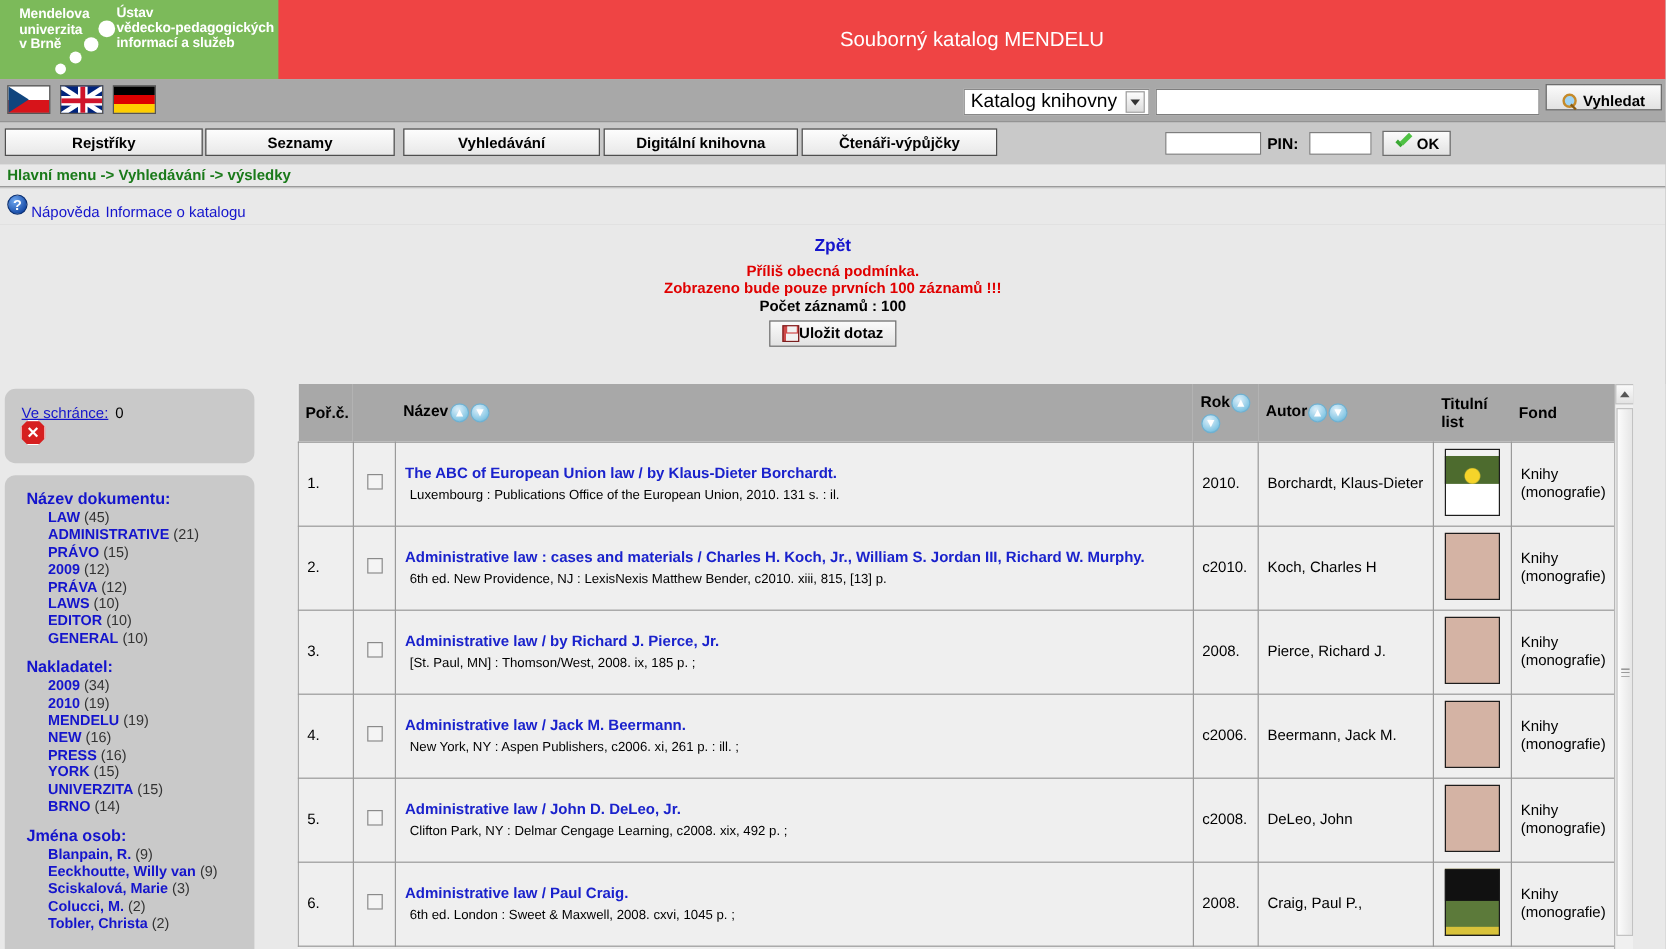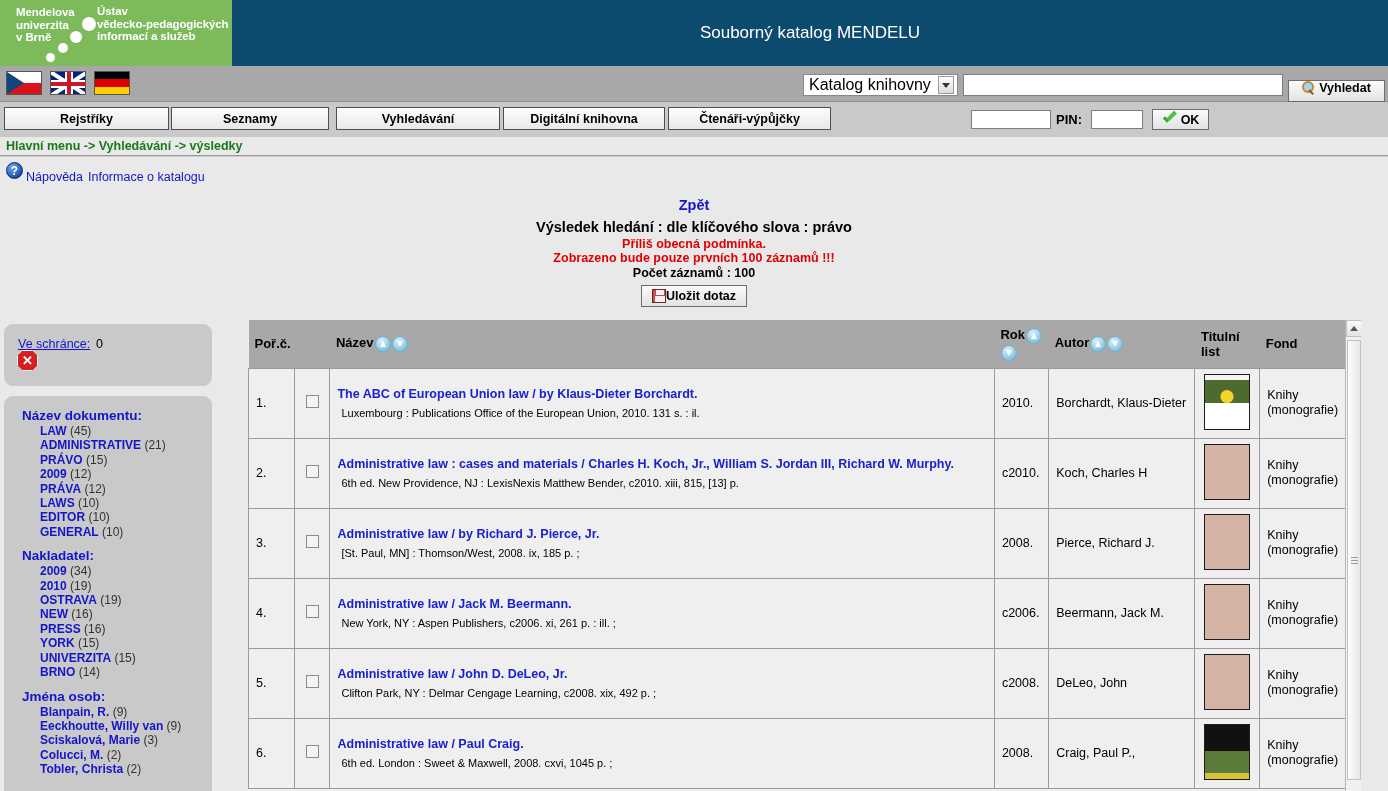--- a/index.html
+++ b/index.html
@@ -8,21 +8,21 @@
     width: 1388px; height: 791px;
     overflow: hidden;
     background: #c0c0c0;
     font-family: "Liberation Sans", sans-serif;
   }
   #page { position: relative; width: 1388px; height: 791px; background: #c9c9c9; }
 
   
   .banner {
     position: absolute; left: 0; top: 0; width: 1388px; height: 66px;
-    background: #0c4a6e;
+    background: #ef4444;
   }
   .banner-left { position: absolute; left: 0; top: 0; width: 232px; height: 66px; background: #7cba5a; }
   .logo-wrap { position: absolute; left: 10px; top: 3px; width: 224px; height: 60px; }
   .logo-text-a {
     position: absolute; left: 6px; top: 3px;
     font-size: 11.5px; font-weight: bold; line-height: 12.6px; color: #ffffff;
     letter-spacing: -0.1px;
   }
   .logo-text-b {
     position: absolute; left: 87px; top: 2px;
@@ -92,24 +92,24 @@
   .sel-arrow i {
     width: 0; height: 0; border-left: 4px solid transparent; border-right: 4px solid transparent;
     border-top: 5px solid #333; display: block;
   }
   .search-input {
     position: absolute; left: 963px; top: 74px; width: 320px; height: 22px;
     border: 1px solid #7e7e7e; background: #fff; font-size: 12px; padding: 0 4px;
     font-family: "Liberation Sans", sans-serif;
   }
   .btn-vyhledat {
-    position: absolute; left: 1288px; top: 80px; width: 97px; height: 22px;
+    position: absolute; left: 1288px; top: 70px; width: 97px; height: 22px;
     background: linear-gradient(to bottom,#fbfbfb,#e2e2e2);
     border: 1px solid #6d6d6d; font-size: 12.5px; font-weight: bold;
-    display: flex; align-items: flex-start; justify-content: center; gap: 4px;
+    display: flex; align-items: flex-end; justify-content: center; gap: 4px;
     cursor: pointer; color: #000;
   }
 
   
   .navrow { position: absolute; left: 0; top: 102px; width: 1388px; height: 35px; background: #c9c9c9; }
   .navbtn {
     position: absolute; top: 107px; height: 23px;
     background: linear-gradient(to bottom,#fdfdfd,#e8e8e8);
     border: 1px solid #4f4f4f;
     display: flex; align-items: center; justify-content: center;
@@ -405,21 +405,20 @@
 
   <div class="helprow"></div>
   <div class="qicon">?</div>
   <span class="helplink hl1">Nápověda</span>
   <span class="helplink hl2">Informace o katalogu</span>
 
   <div class="mainbg"></div>
 
   <div class="centerblk">
     <div class="zpet">Zpět</div>
-    <div class="res-title">Výsledek hledání : dle klíčového slova : právo</div>
     <div class="res-warn1">Příliš obecná podmínka.</div>
     <div class="res-warn2">Zobrazeno bude pouze prvních 100 záznamů !!!</div>
     <div class="res-count">Počet záznamů : 100</div>
     <div class="btn-save">
       <span class="floppy"></span>
       <span>Uložit dotaz</span>
     </div>
   </div>
 
   <div class="clip-box"></div>
@@ -436,21 +435,21 @@
         <div class="facet-item"><span class="facet-term">2009</span> <span class="facet-num">(12)</span></div>
         <div class="facet-item"><span class="facet-term">PRÁVA</span> <span class="facet-num">(12)</span></div>
         <div class="facet-item"><span class="facet-term">LAWS</span> <span class="facet-num">(10)</span></div>
         <div class="facet-item"><span class="facet-term">EDITOR</span> <span class="facet-num">(10)</span></div>
         <div class="facet-item"><span class="facet-term">GENERAL</span> <span class="facet-num">(10)</span></div>
       </div>
       <div class="facet-group">
         <div class="facet-head">Nakladatel:</div>
         <div class="facet-item"><span class="facet-term">2009</span> <span class="facet-num">(34)</span></div>
         <div class="facet-item"><span class="facet-term">2010</span> <span class="facet-num">(19)</span></div>
-        <div class="facet-item"><span class="facet-term">OSTRAVA</span> <span class="facet-num">(19)</span></div>
+        <div class="facet-item"><span class="facet-term">MENDELU</span> <span class="facet-num">(19)</span></div>
         <div class="facet-item"><span class="facet-term">NEW</span> <span class="facet-num">(16)</span></div>
         <div class="facet-item"><span class="facet-term">PRESS</span> <span class="facet-num">(16)</span></div>
         <div class="facet-item"><span class="facet-term">YORK</span> <span class="facet-num">(15)</span></div>
         <div class="facet-item"><span class="facet-term">UNIVERZITA</span> <span class="facet-num">(15)</span></div>
         <div class="facet-item"><span class="facet-term">BRNO</span> <span class="facet-num">(14)</span></div>
       </div>
       <div class="facet-group">
         <div class="facet-head">Jména osob:</div>
         <div class="facet-item"><span class="facet-term">Blanpain, R.</span> <span class="facet-num">(9)</span></div>
         <div class="facet-item"><span class="facet-term">Eeckhoutte, Willy van</span> <span class="facet-num">(9)</span></div>

